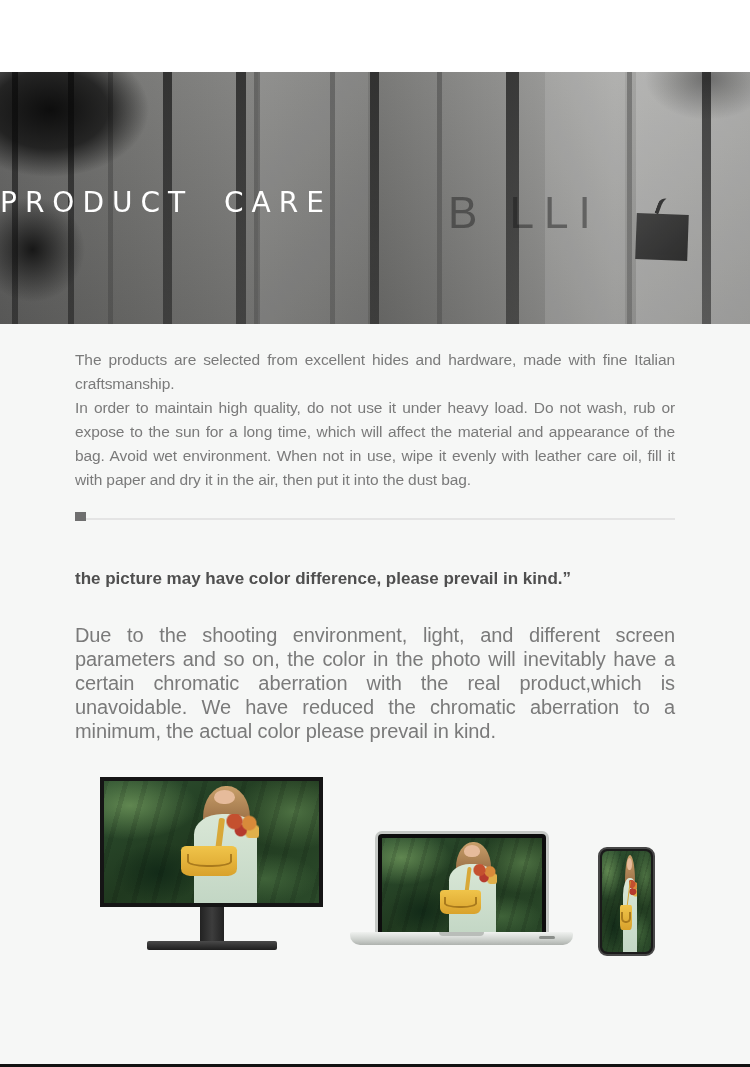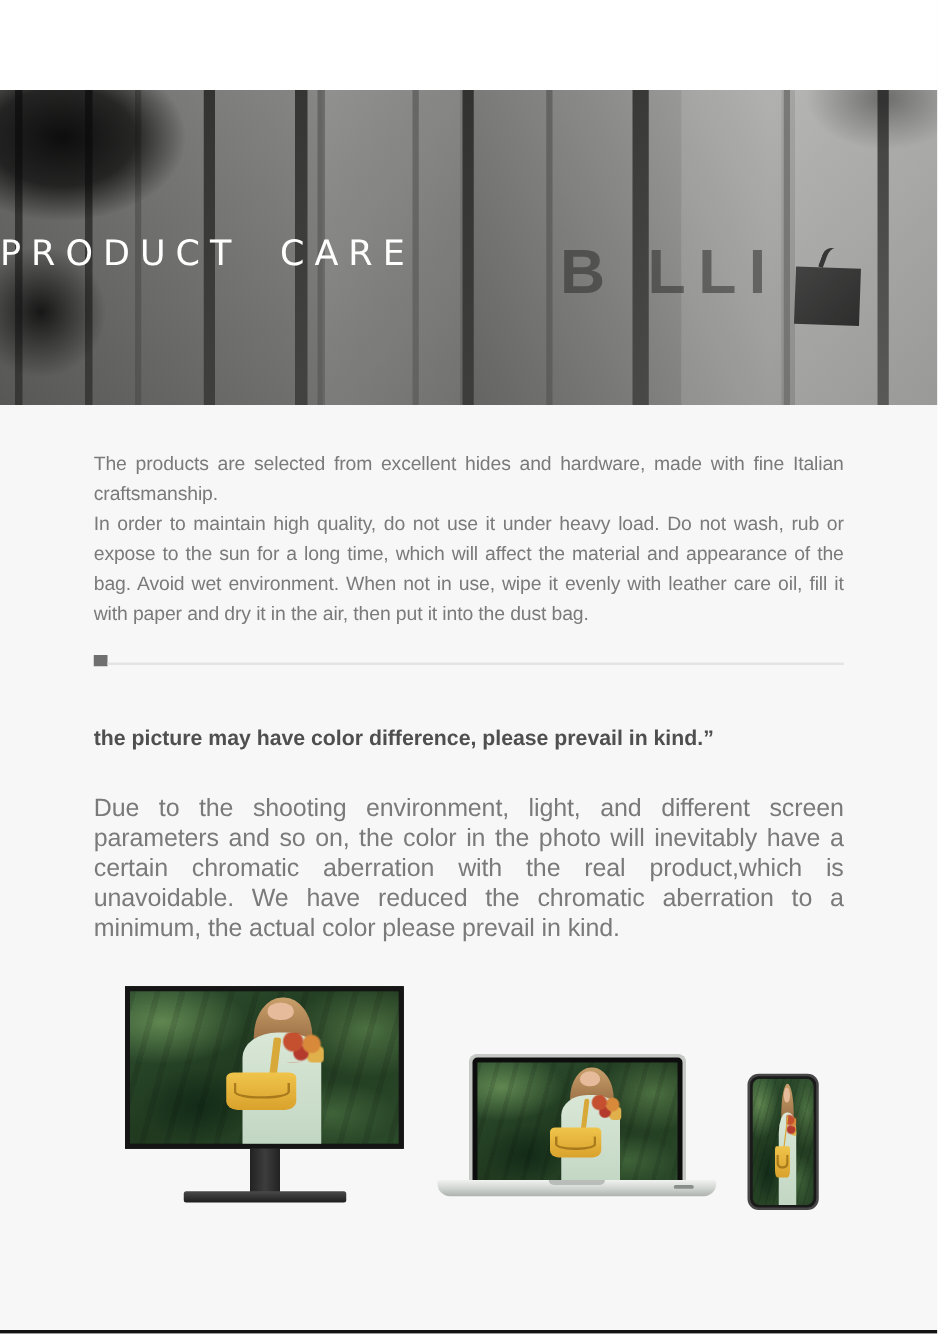--- a/index.html
+++ b/index.html
@@ -10,21 +10,21 @@
 
   
   .banner{position:relative;height:252px;overflow:hidden;
     background:
       linear-gradient(180deg,rgba(255,255,255,.07),rgba(0,0,0,.10)),
       linear-gradient(90deg,#616160 0%,#6e6e6c 16%,#7d7d7b 34%,#6f6f6d 50%,#868684 66%,#9f9f9d 82%,#929290 100%);}
   .pane{position:absolute;top:0;bottom:0;}
   .pane.p1{left:258px;width:110px;background:rgba(255,255,255,.09);}
   .pane.p2{left:545px;width:80px;background:rgba(255,255,255,.12);}
   .pane.p3{left:636px;width:114px;background:rgba(255,255,255,.18);}
-  .sign{position:absolute;left:448px;top:116px;font-size:50px;font-weight:bold;
+  .sign{position:absolute;left:448px;top:116px;font-size:44px;font-weight:normal;
     color:rgba(35,35,35,.50);letter-spacing:10px;white-space:pre;}
   .garment{position:absolute;left:636px;top:142px;width:52px;height:46px;
     background:linear-gradient(135deg,#2a2a2a,#111);opacity:.8;transform:rotate(2deg);}
   .garment::before{content:"";position:absolute;left:20px;top:-16px;width:10px;height:18px;
     border-left:4px solid #1a1a1a;border-radius:8px 0 0 0;transform:rotate(18deg);}
   .bar{position:absolute;top:0;bottom:0;background:linear-gradient(180deg,rgba(22,22,22,.72),rgba(22,22,22,.5));}
   .bar.light{background:linear-gradient(180deg,rgba(40,40,40,.35),rgba(40,40,40,.25));}
   .foliage{position:absolute;}
   .foliage.f1{left:-30px;top:-20px;width:250px;height:180px;
     background:radial-gradient(55% 52% at 32% 32%,rgba(8,8,8,.95) 0%,rgba(8,8,8,.72) 42%,rgba(8,8,8,0) 72%);}
@@ -32,21 +32,21 @@
     background:radial-gradient(50% 50% at 35% 45%,rgba(10,10,10,.85) 0%,rgba(10,10,10,0) 70%);}
   .foliage.f3{left:600px;top:-30px;width:180px;height:120px;
     background:radial-gradient(50% 50% at 60% 30%,rgba(30,30,30,.45) 0%,rgba(30,30,30,0) 70%);}
   .banner-title{position:absolute;left:0;right:0;top:114px;margin:0;
     color:#ffffff;font-size:28px;font-weight:400;letter-spacing:8px;word-spacing:14px;
     font-family:"DejaVu Sans","Liberation Sans",sans-serif;}
 
   
   .content{height:740px;background:#f6f7f6;box-sizing:border-box;overflow:hidden;}
   .text-col{width:600px;margin:0 auto;}
-  .care{padding-top:36px;color:#7a7a7a;font-size:15.5px;line-height:24px;text-align:justify;letter-spacing:-0.1px;}
+  .care{padding-top:24px;color:#7a7a7a;font-size:15.5px;line-height:24px;text-align:justify;letter-spacing:-0.1px;}
   .care p{margin:0;}
   .divider{margin-top:20px;display:flex;align-items:center;}
   .divider .sq{width:11px;height:9px;background:#6f6f6f;flex:0 0 auto;}
   .divider .ln{flex:1;height:2px;background:#e4e4e4;margin-top:4px;}
   .quote{margin-top:44px;color:#4f4f4f;font-weight:bold;font-size:17px;line-height:28px;}
   .quote .l1{display:block;padding-left:12px;}
   .quote .l2{display:block;}
   .body2{margin-top:30px;color:#7a7a7a;font-size:20px;line-height:24px;text-align:justify;letter-spacing:-0.1px;}
   .body2 p{margin:0;}
 

